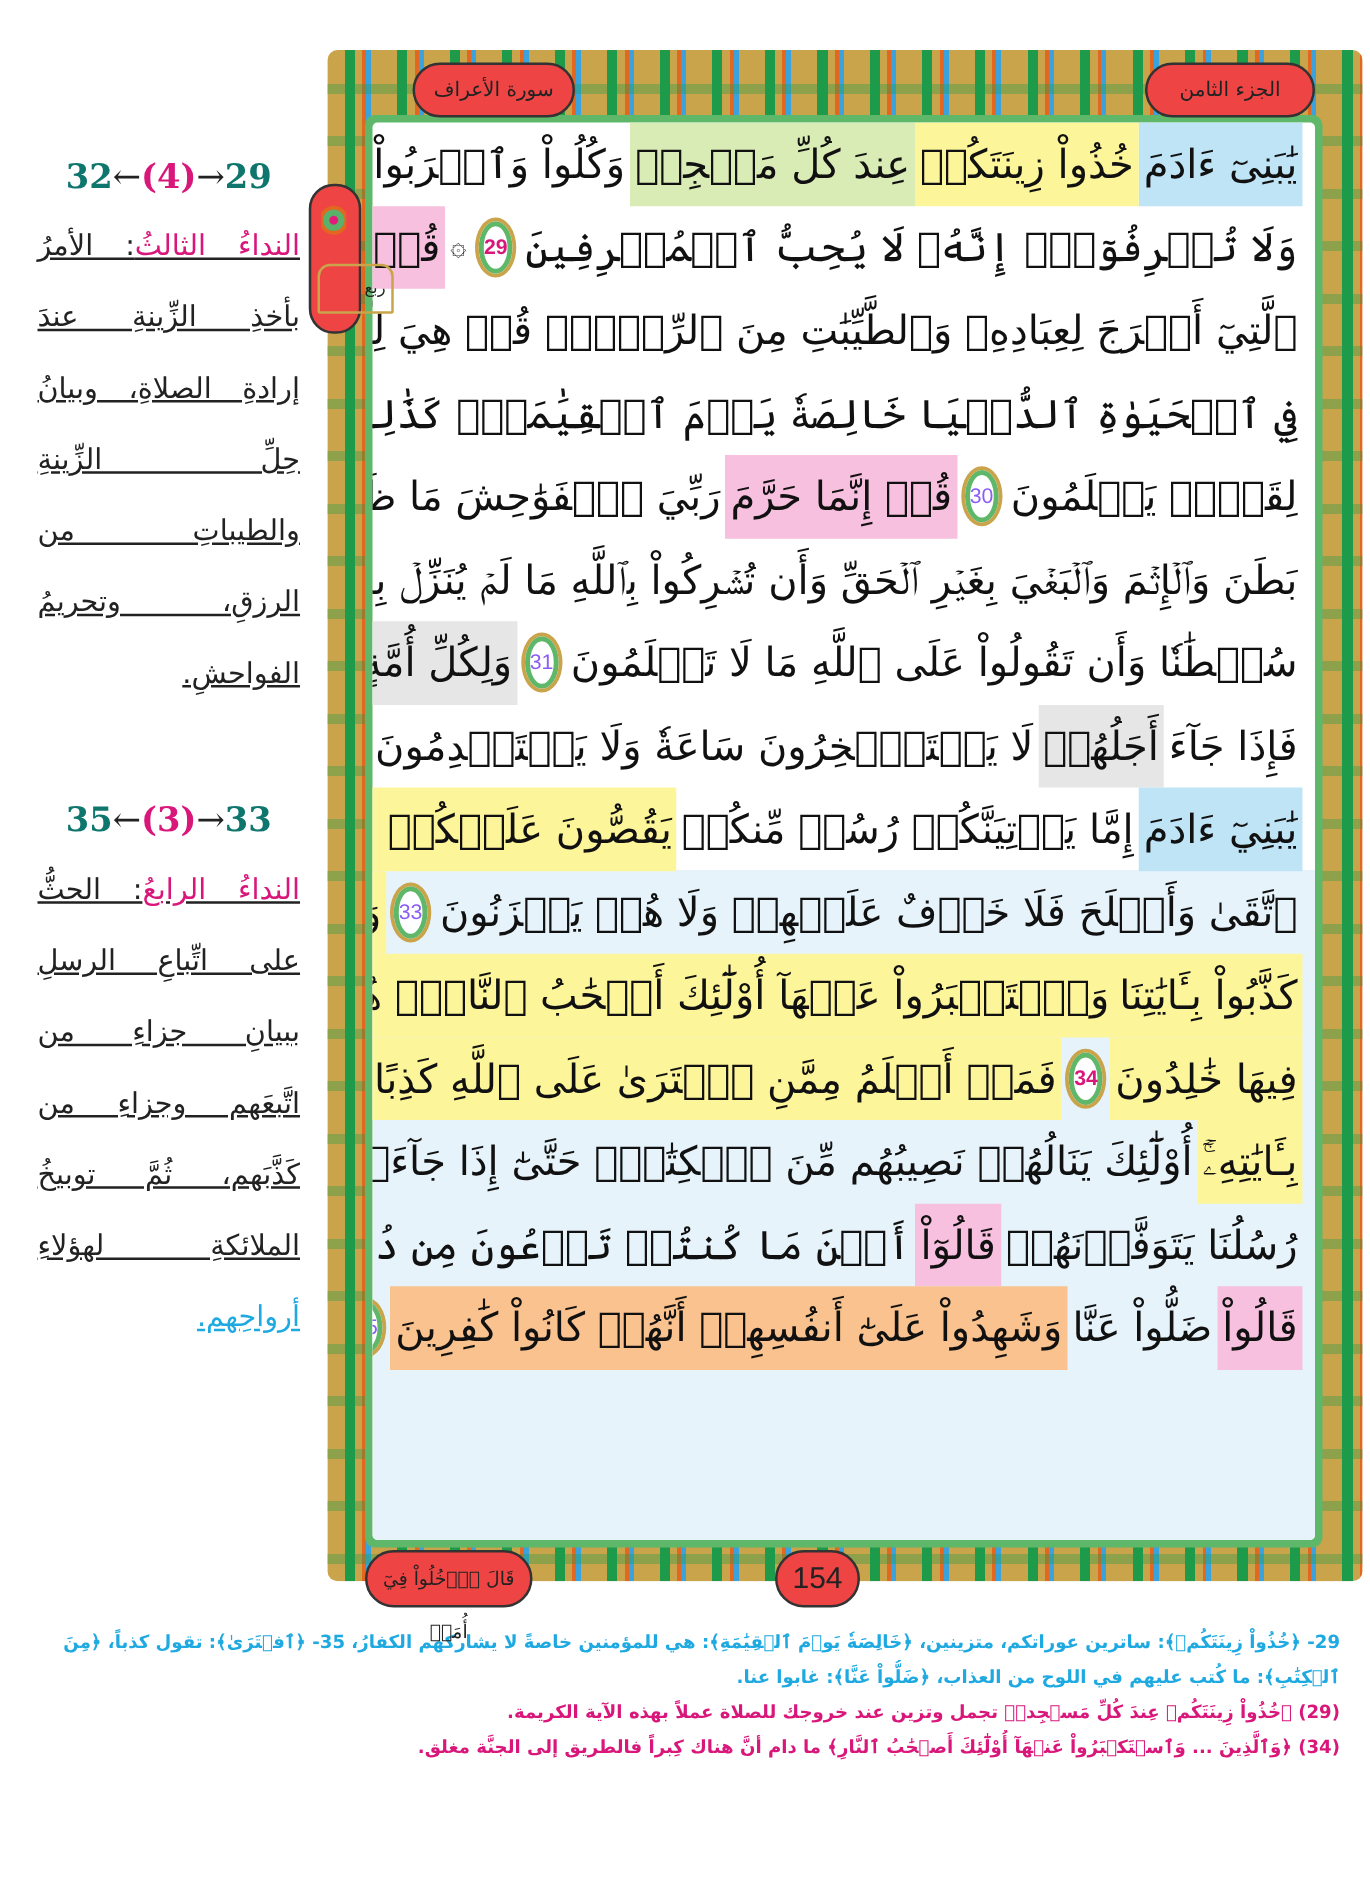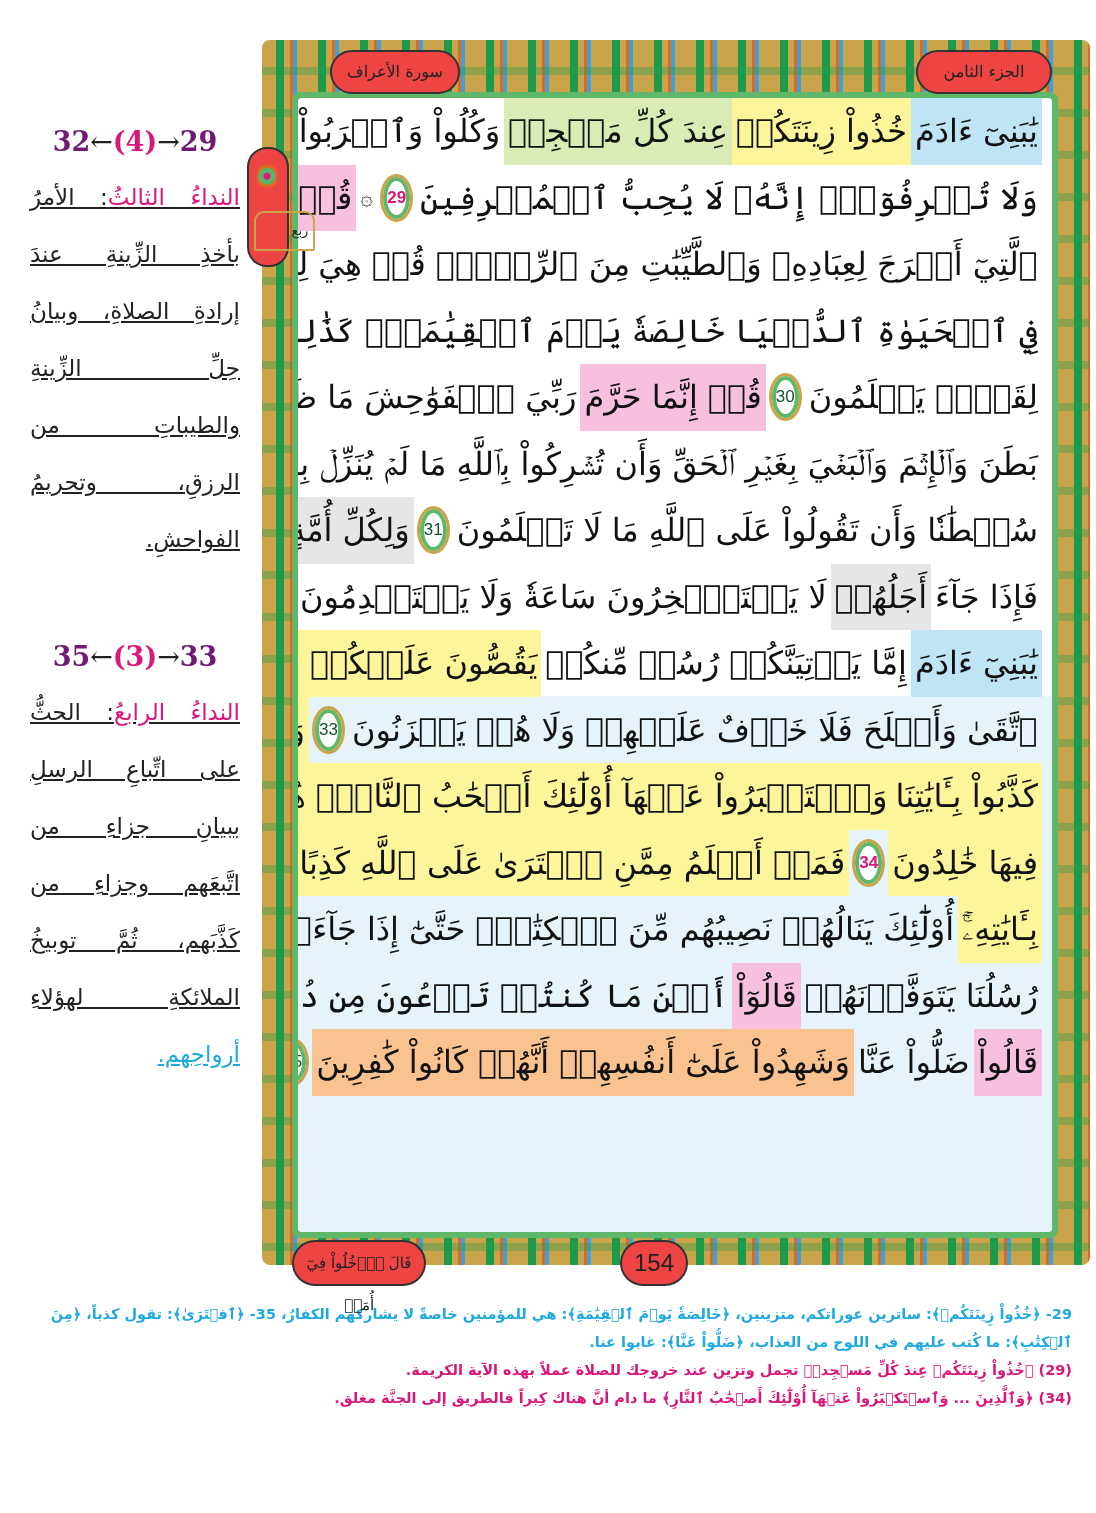--- a/index.html
+++ b/index.html
@@ -1,21 +1,21 @@
 <!DOCTYPE html>
 <html><head>
 <meta charset="utf-8">
 <style>
   html,body{margin:0;padding:0;background:#ffffff;}
   body{width:1096px;height:1513px;position:relative;overflow:hidden;font-family:"DejaVu Sans",sans-serif;}
 
   
   .side{position:absolute;left:30px;top:125px;width:210px;direction:rtl;text-align:justify;}
   .side .range{font-family:"DejaVu Serif",serif;font-weight:bold;font-size:27px;text-align:center;direction:ltr;margin-bottom:10px;height:34px;line-height:34px;}
-  .side .range .n{color:#701a75;}
+  .side .range .n{color:#0f766e;}
   .side .range .c{color:#d9177a;}
   .side .range .a{color:#222;font-weight:normal;}
   .side .line{font-size:23px;line-height:57px;color:#222;white-space:nowrap;text-align-last:justify;text-decoration:underline;}
   .side .pink{color:#d9177a;}
   .side .blue{color:#1fa9e1;}
 
   
   .frame-outer{position:absolute;left:262px;top:40px;width:828px;height:1225px;
     background:
       repeating-linear-gradient(90deg,#c9a44a 0 14px,#1e9a4b 14px 22px,#c9a44a 22px 28px,#e2671f 28px 31px,#3aa3de 31px 35px,#c9a44a 35px 42px),
@@ -44,21 +44,21 @@
   .vline{height:66.5px;line-height:66.5px;font-size:32px;white-space:nowrap;display:flex;justify-content:space-between;align-items:center;}
   .seg{padding:0 4px;}
   .hl-blue{background:#bfe4f6;}
   .hl-yellow{background:#fdf59a;}
   .hl-green{background:#d9ecb6;}
   .hl-pink{background:#f7c0de;}
   .hl-gray{background:#e6e6e6;}
   .hl-orange{background:#f9c28e;}
   .ayah{display:inline-flex;align-items:center;justify-content:center;width:34px;height:34px;border-radius:50%;
     border:4px solid #5fb86a;outline:3px solid #c9a44a;background:#fff;font-family:"Liberation Sans",sans-serif;font-size:17px;
-    color:#14532d;direction:ltr;margin:0 6px;}
+    color:#8b5cf6;direction:ltr;margin:0 6px;}
   .ayah.pink{color:#d9177a;font-weight:bold;}
   .rosette{font-size:22px;color:#333;margin:0 4px;}
 
   
   .notes{position:absolute;left:30px;right:24px;top:1300px;direction:rtl;font-family:"DejaVu Sans",sans-serif;font-weight:bold;}
   .note-line{font-size:14.5px;line-height:28px;white-space:nowrap;overflow:hidden;}
   .note-line.blue{color:#1fa9e1;}
   .note-line.pink{color:#d9177a;}
 </style>
 </head>

